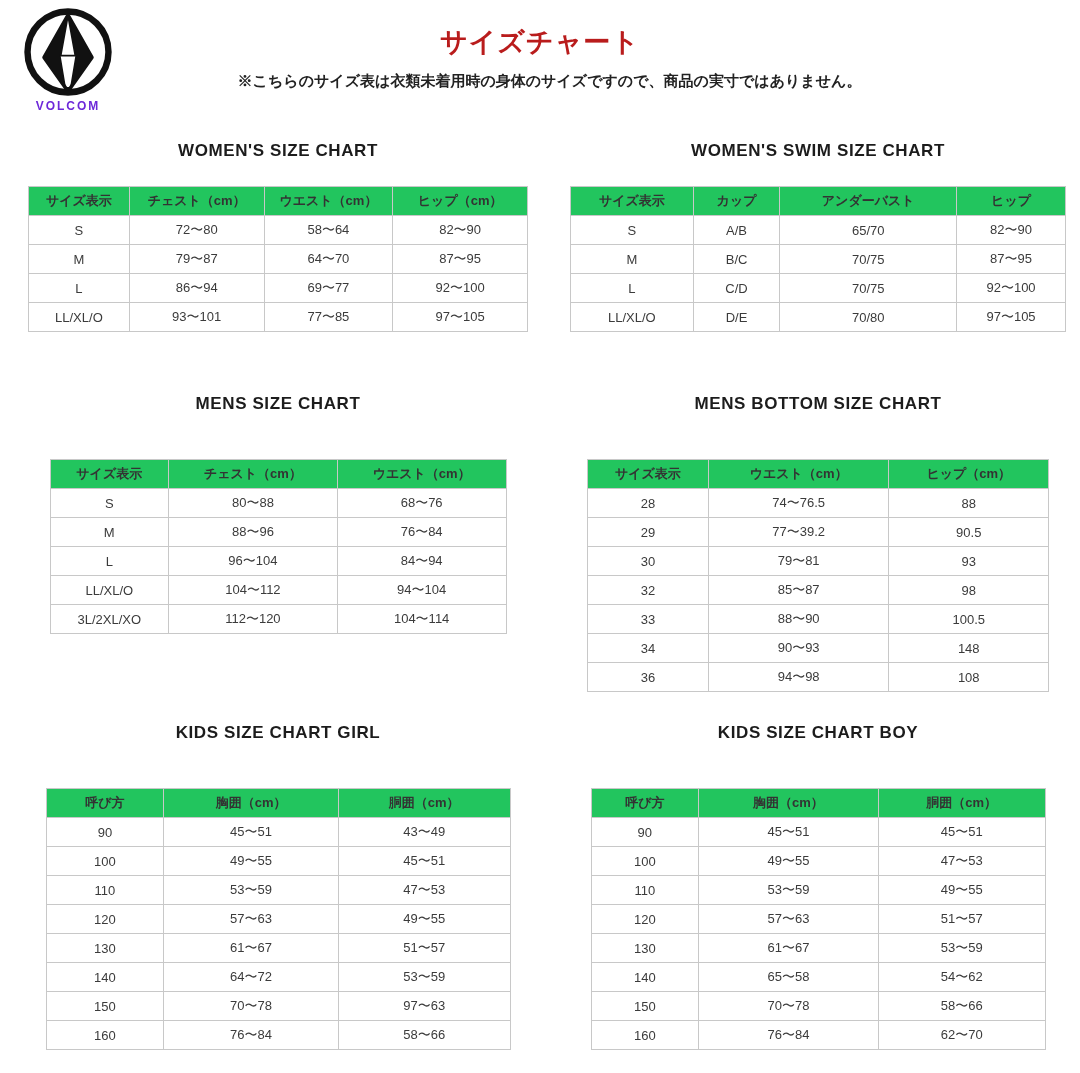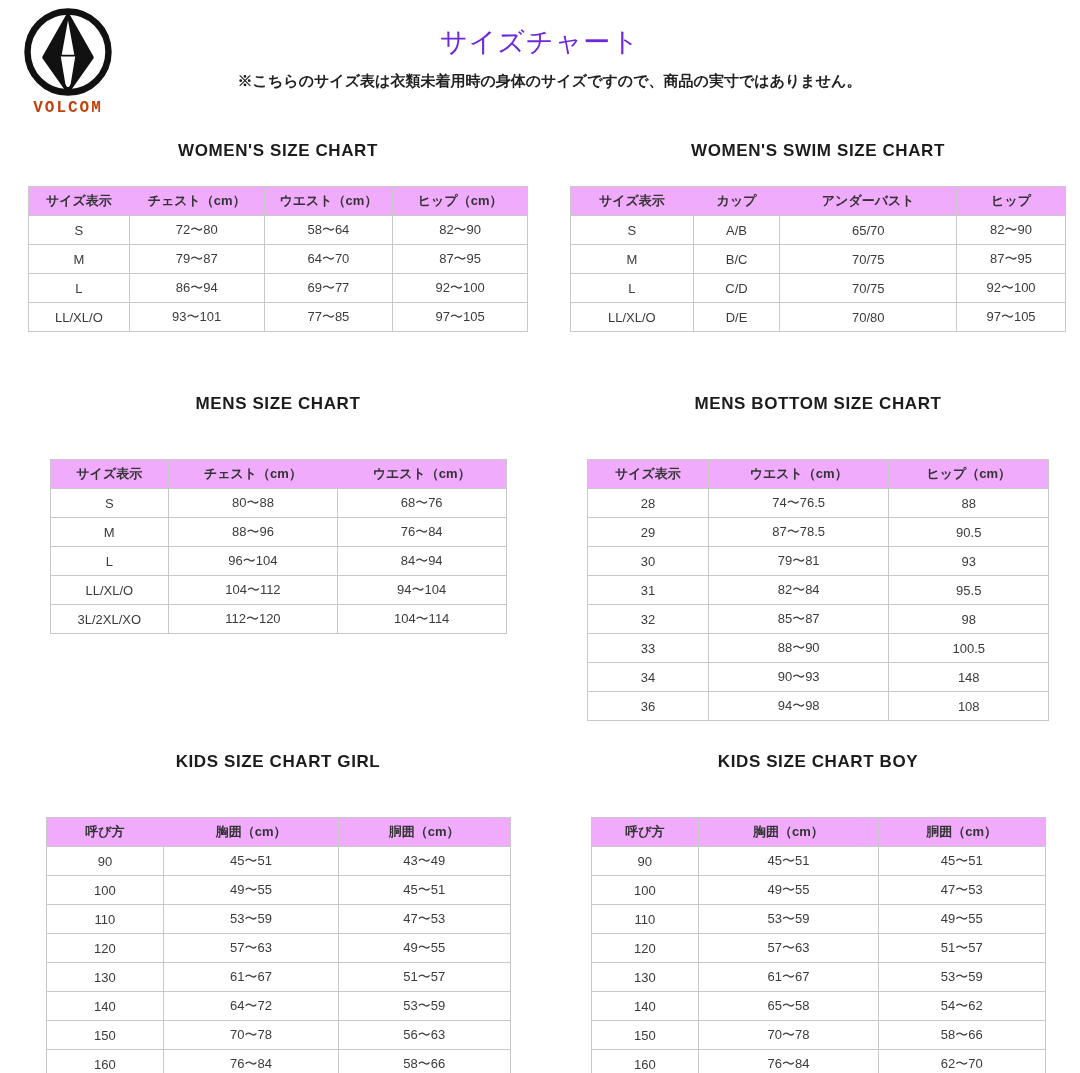--- a/index.html
+++ b/index.html
@@ -4,34 +4,34 @@
 <style>
   html,body{margin:0;padding:0;}
   body{
     width:1080px;height:1073px;background:#ffffff;
     font-family:"Liberation Sans",sans-serif;color:#222;
     position:relative;overflow:hidden;
   }
   .header{position:relative;padding-top:24px;}
   .logo{position:absolute;left:16px;top:6px;width:104px;text-align:center;}
   .logo svg{display:block;margin:0 auto;}
-  .logo-text{font-family:Liberation Mono, monospace;font-weight:bold;font-size:16px;letter-spacing:2px;color:#c2410c;margin-top:1px;}
-  .page-title{text-align:center;font-size:27px;font-weight:normal;letter-spacing:1px;margin:0;color:#6d28d9;}
+  .logo-text{font-family:Liberation Sans, sans-serif;font-weight:bold;font-size:12px;letter-spacing:2px;color:#6d28d9;margin-top:1px;}
+  .page-title{text-align:center;font-size:27px;font-weight:bold;letter-spacing:1px;margin:0;color:#b91c1c;}
   .page-note{text-align:center;font-size:15px;font-weight:600;margin:12px 0 0;color:#222;padding-left:19px;}
   .charts{margin-top:50px;}
   .chart-row{display:flex;align-items:flex-start;}
   .chart-col{width:540px;display:flex;flex-direction:column;align-items:center;padding-left:16px;}
   .chart-title{font-size:17px;font-weight:bold;letter-spacing:.6px;margin:0;color:#1c1c1c;text-align:center;}
   .row-1 .chart-title{margin-bottom:25px;}
   .row-2{margin-top:62px;}
   .row-3{margin-top:31px;}
   .row-2 .chart-title,.row-3 .chart-title{margin-bottom:45px;}
   table{border-collapse:collapse;font-size:13px;table-layout:fixed;background:#fff;}
   th,td{border:1px solid #c8c8c8;text-align:center;height:28px;padding:0 4px;overflow:hidden;white-space:nowrap;}
-  th{background:#f0abfc;font-weight:bold;color:#333;}
+  th{background:#22c55e;font-weight:bold;color:#333;}
   td{color:#3b3b3b;}
   .w-womens{width:500px;}
   .w-womens-swim{width:496px;}
   .w-mens{width:457px;}
   .w-mens-bottom{width:462px;}
   .w-kids-girl{width:465px;}
   .w-kids-boy{width:455px;}
 </style>
 </head>
 <body>
@@ -206,34 +206,29 @@
             </tr>
           </thead>
           <tbody>
             <tr>
               <td>28</td>
               <td>74〜76.5</td>
               <td>88</td>
             </tr>
             <tr>
               <td>29</td>
-              <td>87〜78.5</td>
+              <td>77〜39.2</td>
               <td>90.5</td>
             </tr>
             <tr>
               <td>30</td>
               <td>79〜81</td>
               <td>93</td>
             </tr>
             <tr>
-              <td>31</td>
-              <td>82〜84</td>
-              <td>95.5</td>
-            </tr>
-            <tr>
               <td>32</td>
               <td>85〜87</td>
               <td>98</td>
             </tr>
             <tr>
               <td>33</td>
               <td>88〜90</td>
               <td>100.5</td>
             </tr>
             <tr>
@@ -294,21 +289,21 @@
               <td>51〜57</td>
             </tr>
             <tr>
               <td>140</td>
               <td>64〜72</td>
               <td>53〜59</td>
             </tr>
             <tr>
               <td>150</td>
               <td>70〜78</td>
-              <td>56〜63</td>
+              <td>97〜63</td>
             </tr>
             <tr>
               <td>160</td>
               <td>76〜84</td>
               <td>58〜66</td>
             </tr>
           </tbody>
         </table>
     </section>
     <section class="chart-col">

